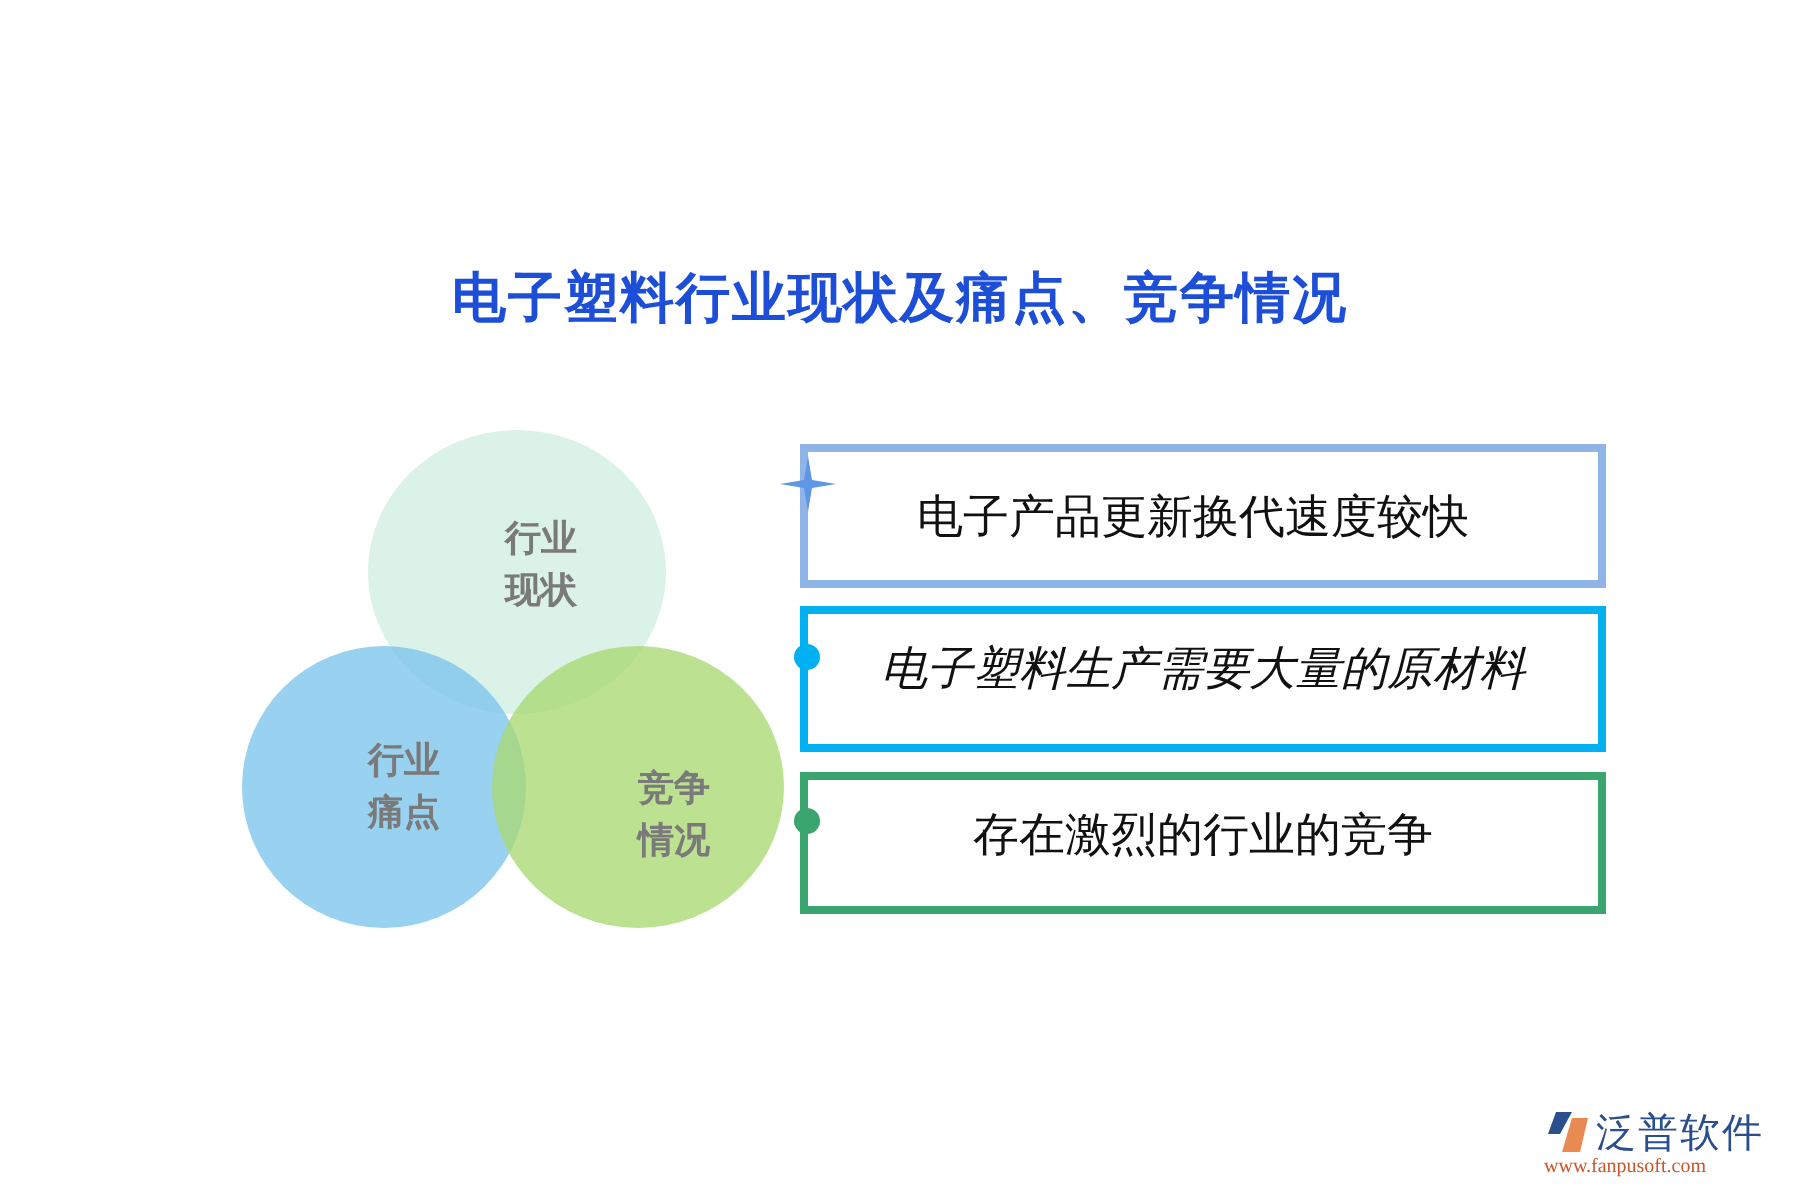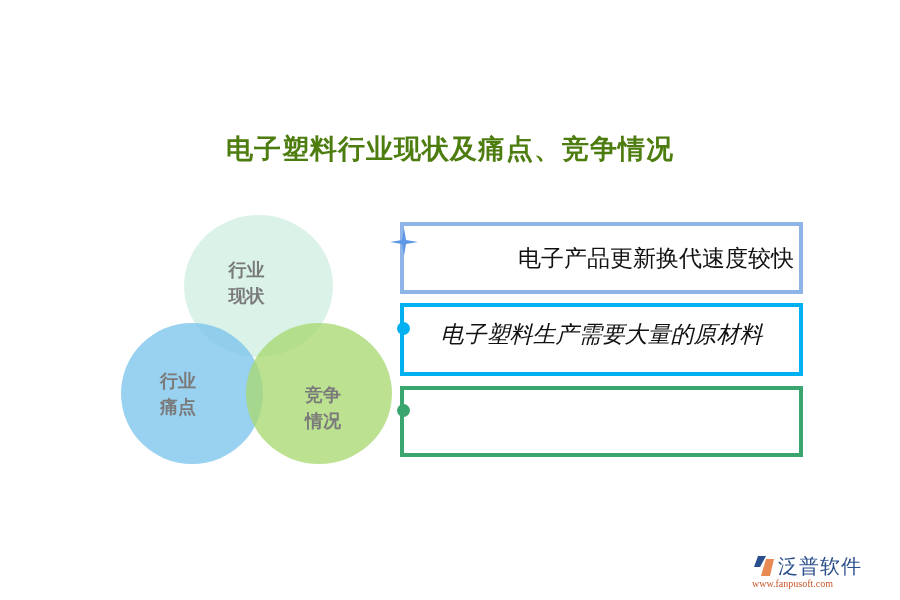--- a/index.html
+++ b/index.html
@@ -3,45 +3,45 @@
 <meta charset="utf-8">
 <style>
   html, body { margin: 0; padding: 0; }
   body {
     width: 900px; height: 600px; position: relative; overflow: hidden;
     background: #ffffff;
     font-family: "DejaVu Serif", "Liberation Serif", serif;
   }
   .title {
     position: absolute; left: 0; top: 131px; width: 900px;
-    text-align: center; font-size: 27px; color: #4d7c0f; letter-spacing: 1px;
+    text-align: center; font-size: 27px; color: #1d4ed8; letter-spacing: 1px;
     font-weight: bold;
   }
   .circle {
     position: absolute; border-radius: 50%;
     display: flex; align-items: center; justify-content: center;
-    text-align: left; color: #7a7a7a; font-size: 18px; line-height: 26px;
+    text-align: right; color: #7a7a7a; font-size: 18px; line-height: 26px;
     font-weight: bold;
   }
   .c-top   { left: 184px; top: 215px; width: 149px; height: 142px; }
   .c-left  { left: 121px; top: 323px; width: 142px; height: 141px; }
   .c-right { left: 246px; top: 323px; width: 146px; height: 141px; }
   .circle .lbl { width: 60px; position: relative; }
   .box {
     position: absolute; left: 400px; width: 395px; height: 64px;
     border-style: solid; border-width: 4px; background: #fff;
     display: flex; align-items: center; justify-content: center;
     font-size: 23px; color: #111; box-sizing: content-box;
   }
   .box .txt { position: relative; }
   .marker { position: absolute; }
   .dot { width: 13px; height: 13px; border-radius: 50%; left: -7px; top: 16px; }
   .star { left: -14px; top: 2px; width: 28px; height: 28px; }
   .logo {
-    position: absolute; left: 750px; top: 553px; width: 125px; height: 40px; text-align: right;
+    position: absolute; left: 770px; top: 553px; width: 125px; height: 40px; text-align: right;
   }
   .logo .brand {
     position: absolute; left: 28px; top: 0; font-size: 20px; color: #2a4f8c;
     font-family: "DejaVu Sans", "Liberation Sans", sans-serif; letter-spacing: 1px;
   }
   .logo .url {
     position: absolute; left: 2px; top: 25px; font-size: 10px; color: #c8562a;
     font-family: Liberation Serif, serif;
   }
   .logo .mark { position: absolute; left: 2px; top: 2px; width: 24px; height: 22px; }
@@ -57,40 +57,41 @@
     <div>现状</div>
   </div>
 </div>
 <div class="circle c-left" style="background: rgba(124,196,236,0.78);">
   <div class="lbl" style="left:-2px;">
     <div>行业</div>
     <div>痛点</div>
   </div>
 </div>
 <div class="circle c-right" style="background: rgba(168,216,114,0.78);">
-  <div class="lbl" style="left:16px;margin-top:28px;">
+  <div class="lbl" style="left:6px;margin-top:28px;">
     <div>竞争</div>
     <div>情况</div>
   </div>
 </div>
 
-<div class="box" style="top:222px; border-color:#8fb4e8;justify-content:flex-end;">
+<div class="box" style="top:222px; border-color:#8fb4e8;">
   <svg class="marker star" viewBox="0 0 28 28">
     <path d="M14 0 L16 12 L28 14 L16 16 L14 28 L12 16 L0 14 L12 12 Z" fill="#5e97e6"></path>
   </svg>
   <span class="txt" style="left:-5px;">电子产品更新换代速度较快</span>
 </div>
 
 <div class="box" style="top:303px; height:65px; border-color:#00b0f0;font-style:italic;">
   <div class="marker dot" style="background:#00b0f0; top:15px;"></div>
   <span class="txt" style="top:-5px;">电子塑料生产需要大量的原材料</span>
 </div>
 
 <div class="box" style="top:386px; height:63px; border-color:#3aa56e;">
   <div class="marker dot" style="background:#3aa56e; top:14px;"></div>
+  <span class="txt" style="top:-4px;">存在激烈的行业的竞争</span>
 </div>
 
 <div class="logo">
   <svg class="mark" viewBox="0 0 24 22">
     <path d="M6 1 L14 1 L8 12 L2 12 Z" fill="#2a4f8c"></path>
     <path d="M14 4 L22 4 L18 21 L9 21 Z" fill="#e98a52"></path>
   </svg>
   <span class="brand">泛普软件</span>
   <span class="url">www.fanpusoft.com</span>
 </div>

